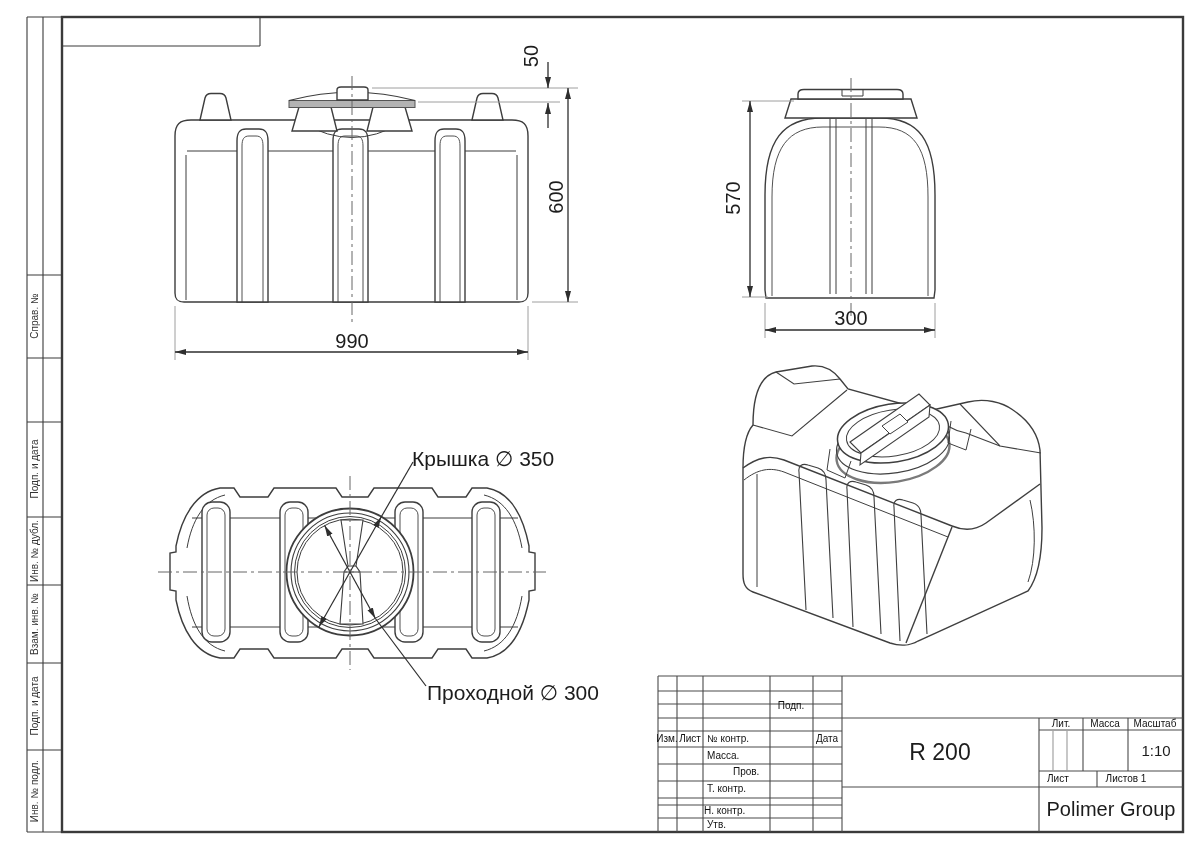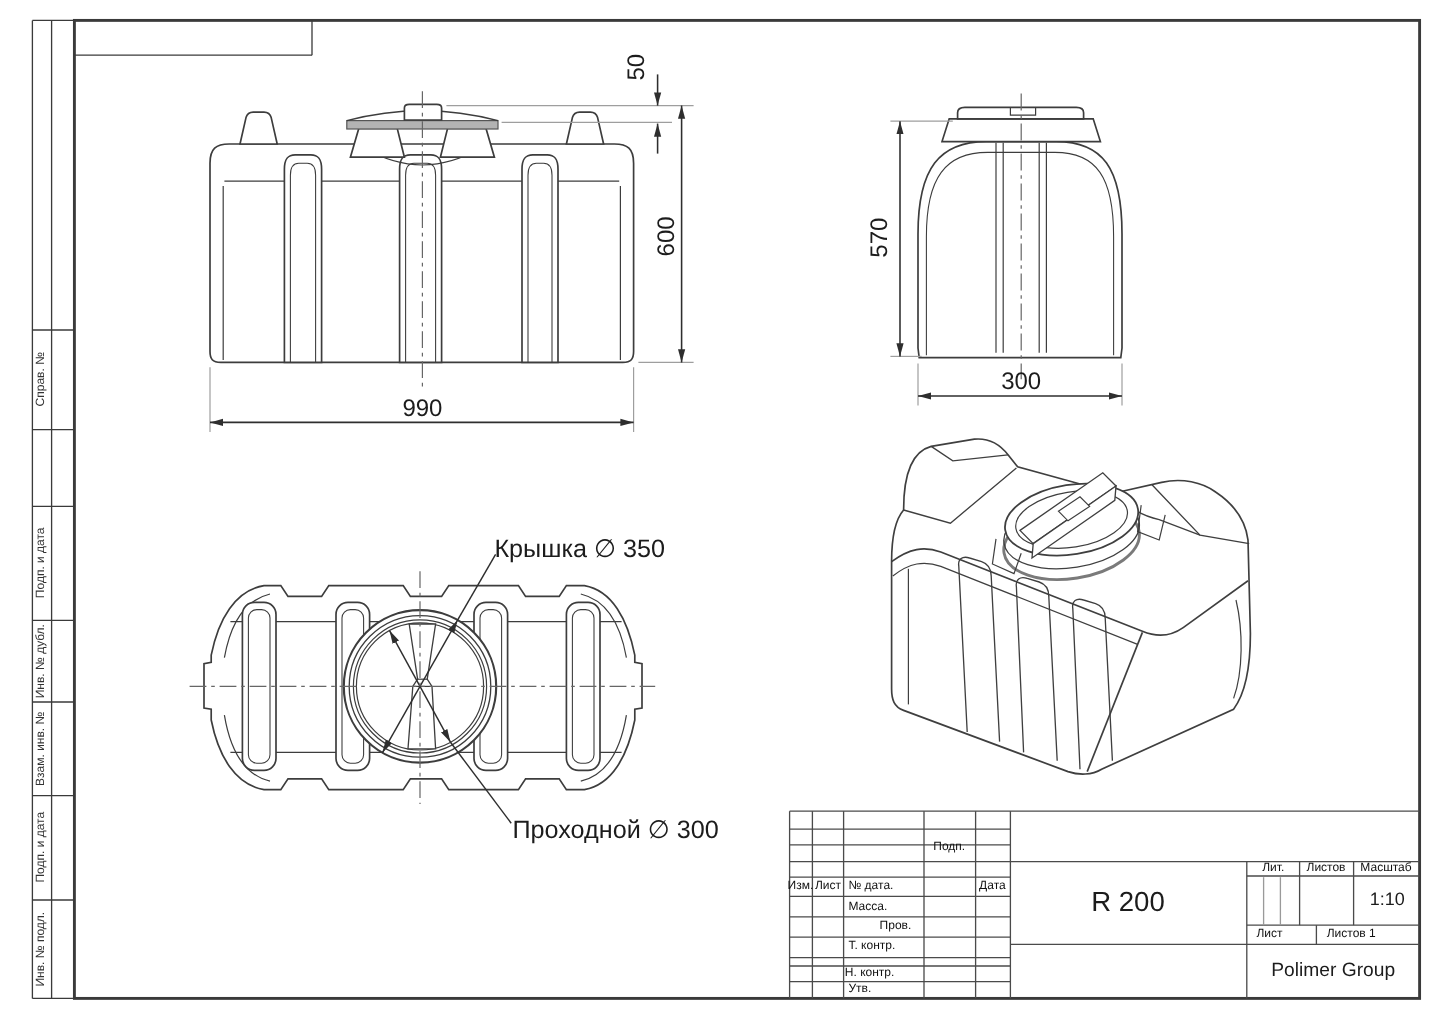--- a/index.html
+++ b/index.html
@@ -251,30 +251,30 @@
 
   <div class="lbl side-lbl v" style="left:35px;top:316px">Справ. №</div>
   <div class="lbl side-lbl v" style="left:35px;top:469px">Подп. и дата</div>
   <div class="lbl side-lbl v" style="left:35px;top:551px">Инв. № дубл.</div>
   <div class="lbl side-lbl v" style="left:35px;top:624px">Взам. инв. №</div>
   <div class="lbl side-lbl v" style="left:35px;top:706px">Подп. и дата</div>
   <div class="lbl side-lbl v" style="left:35px;top:791px">Инв. № подл.</div>
 
   <div class="lbl tb c" style="left:667px;top:739px">Изм.</div>
   <div class="lbl tb c" style="left:690px;top:739px">Лист</div>
-  <div class="lbl tb tl" style="left:707px;top:739px">№ дата.</div>
+  <div class="lbl tb tl" style="left:707px;top:739px">№ контр.</div>
   <div class="lbl tb c" style="left:791px;top:706px">Подп.</div>
   <div class="lbl tb c" style="left:827px;top:739px">Дата</div>
   <div class="lbl tb tl" style="left:707px;top:756px">Масса.</div>
   <div class="lbl tb tl" style="left:733px;top:772px">Пров.</div>
   <div class="lbl tb tl" style="left:707px;top:789px">Т. контр.</div>
   <div class="lbl tb tl" style="left:704px;top:811px">Н. контр.</div>
   <div class="lbl tb tl" style="left:707px;top:825px">Утв.</div>
   <div class="lbl c" style="left:940px;top:752px;font-size:23px">R 200</div>
   <div class="lbl tb c" style="left:1061px;top:724px">Лит.</div>
-  <div class="lbl tb c" style="left:1105px;top:724px">Листов</div>
+  <div class="lbl tb c" style="left:1105px;top:724px">Масса</div>
   <div class="lbl tb c" style="left:1155px;top:724px">Масштаб</div>
   <div class="lbl c" style="left:1156px;top:750px;font-size:15px">1:10</div>
   <div class="lbl tb tl" style="left:1047px;top:779px">Лист</div>
   <div class="lbl tb c" style="left:1126px;top:779px">Листов 1</div>
-  <div class="lbl c" style="left:1111px;top:809px;font-size:16px">Polimer Group</div>
+  <div class="lbl c" style="left:1111px;top:809px;font-size:20px">Polimer Group</div>
 
 </div>
 
 </body></html>

